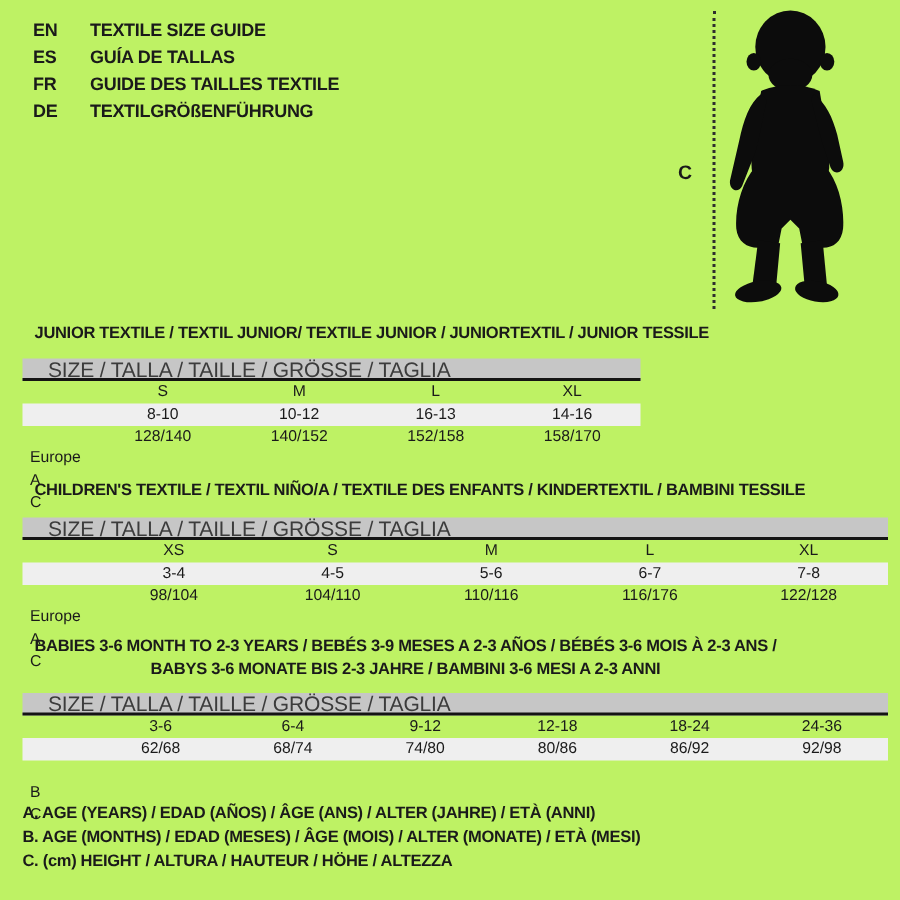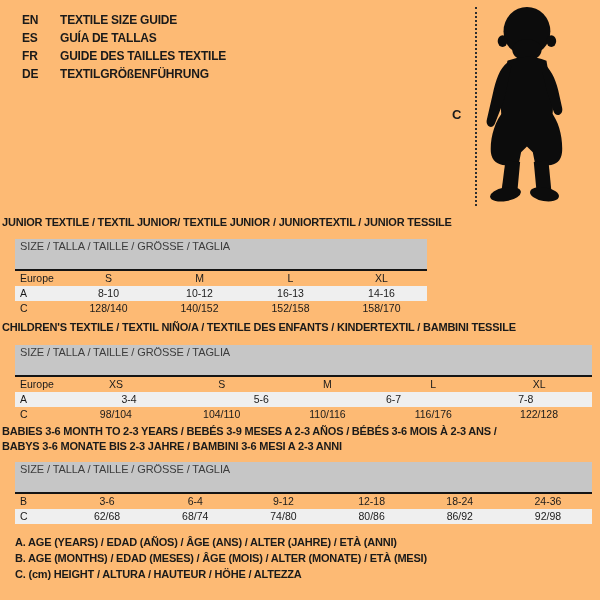--- a/index.html
+++ b/index.html
@@ -1,38 +1,38 @@
 <!DOCTYPE html>
 <html><head>
 <meta charset="utf-8">
 <style>
   html,body{margin:0;padding:0;background:#fff;}
-  #page{position:relative;width:600px;height:600px;background:#fdba74;overflow:hidden;
+  #page{position:relative;width:600px;height:600px;background:#bef264;overflow:hidden;
         font-family:"Liberation Sans","DejaVu Sans",sans-serif;color:#1a1a1a;}
 
   
   .lang-list{position:absolute;left:22px;top:11px;}
   .lang-row{display:flex;height:18px;line-height:18px;font-size:12px;font-weight:bold;letter-spacing:-0.2px;}
   .lang-code{width:38px;}
 
   
   .measure-line{position:absolute;left:475px;top:7px;height:199px;border-left:2px dotted #2e2e2e;}
   .figure-label{position:absolute;left:452px;top:107px;font-size:13px;font-weight:bold;}
   .figure-svg{position:absolute;left:477px;top:6px;}
 
   
-  .sec-title{position:absolute;left:2px;font-size:11px;font-weight:bold;letter-spacing:-0.2px;line-height:14.5px;white-space:nowrap;}
+  .sec-title{position:absolute;left:23px;font-size:11px;font-weight:bold;letter-spacing:-0.2px;line-height:14.5px;white-space:nowrap;text-align:center;}
 
   
   .size-table{position:absolute;left:15px;}
-  .band{height:32px;line-height:15px;padding-left:5px;font-size:11px;color:#3c3c3c;
+  .band{height:15px;line-height:15px;padding-left:17px;font-size:14px;color:#3c3c3c;
         background:#c6c6c6;border-bottom:2px solid #141414;box-sizing:border-box;letter-spacing:-0.1px;}
   .trow{display:flex;height:15.2px;line-height:15.2px;font-size:10.5px;}
   .trow.stripe{background:#efefef;}
-  .rlabel{width:48px;padding-left:5px;box-sizing:border-box;}
+  .rlabel{width:48px;padding-left:5px;box-sizing:border-box;margin-top:44px;}
   .cell{flex:1;text-align:center;}
 
   
   .notes{position:absolute;left:15px;top:534px;}
   .note-line{height:16px;line-height:16px;font-size:11px;font-weight:bold;letter-spacing:-0.2px;}
 </style>
 </head>
 <body>
 
 <div id="page">
@@ -112,20 +112,21 @@
         <span class="rlabel">Europe</span>
         <span class="cell">XS</span>
         <span class="cell">S</span>
         <span class="cell">M</span>
         <span class="cell">L</span>
         <span class="cell">XL</span>
       </div>
       <div class="trow stripe">
         <span class="rlabel">A</span>
         <span class="cell">3-4</span>
+        <span class="cell">4-5</span>
         <span class="cell">5-6</span>
         <span class="cell">6-7</span>
         <span class="cell">7-8</span>
       </div>
       <div class="trow">
         <span class="rlabel">C</span>
         <span class="cell">98/104</span>
         <span class="cell">104/110</span>
         <span class="cell">110/116</span>
         <span class="cell">116/176</span>

